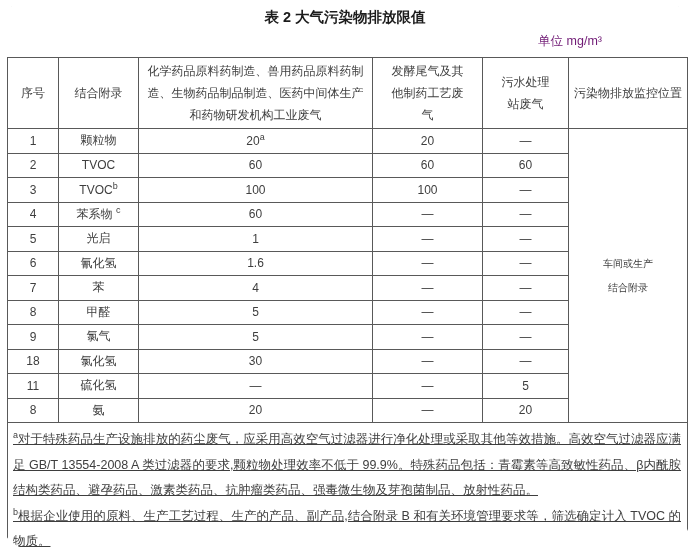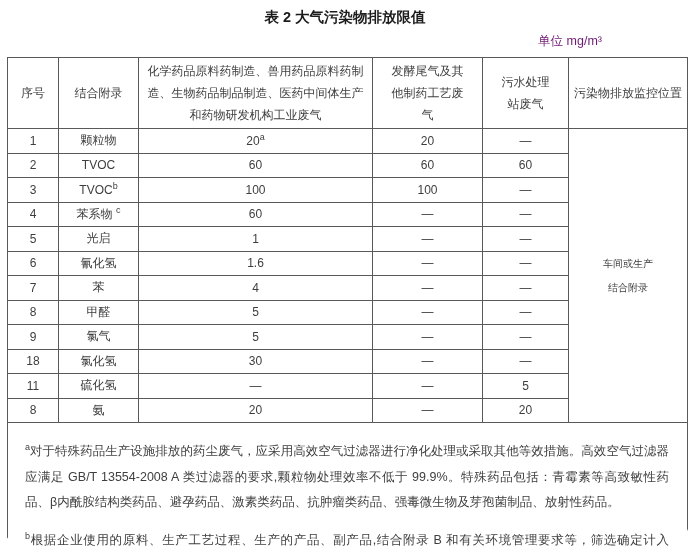--- a/index.html
+++ b/index.html
@@ -12,21 +12,21 @@
   td,th{border:1px solid #595959;text-align:center;vertical-align:middle;
         font-size:12px;font-weight:normal;padding:1px 2px;overflow:hidden;}
   tr.head{height:68px;}
   tr.head th{line-height:22px;}
   th.c3{padding:2px 8px;margin-left:17px;}
   th.c4{padding:2px 14px;}
   th.c5{padding:2px 14px;}
   tr.data{height:24.5px;}
   td.monitor{line-height:24px;font-size:10px;}
   td.fnotes{text-align:justify;vertical-align:top;padding:4px 6px 2px 5px;}
-  td.fnotes p{margin:12px;font-size:12.5px;line-height:25.5px;text-align:justify;}
+  td.fnotes p{margin:0;font-size:12.5px;line-height:25.5px;text-align:justify;text-decoration:underline;}
   sup{font-size:9px;line-height:0;}
 </style>
 </head>
 <body>
 
 <div id="page">
   <div class="artifact" style="left:0;top:2px;width:12px;height:1px;"></div>
   <div class="artifact" style="left:11px;top:0;width:1px;height:7px;"></div>
   <div class="artifact" style="right:0;top:2px;width:12px;height:1px;"></div>
   <div class="artifact" style="right:11px;top:0;width:1px;height:7px;"></div>

